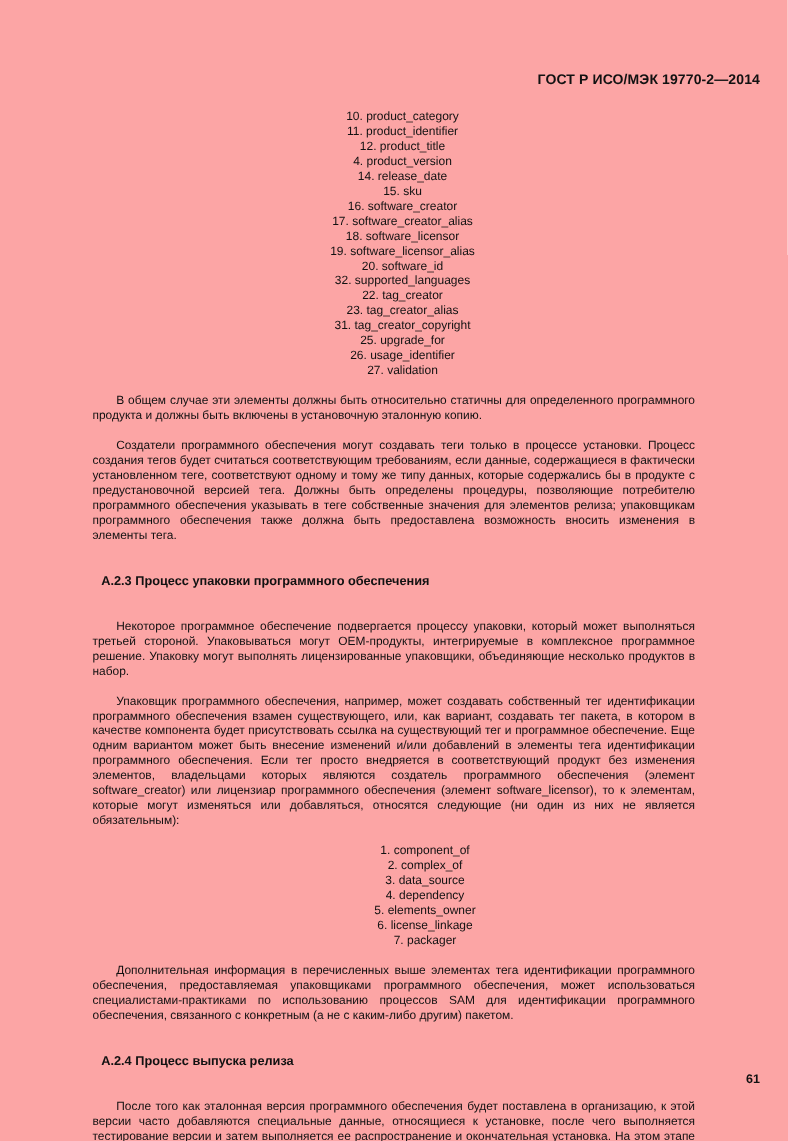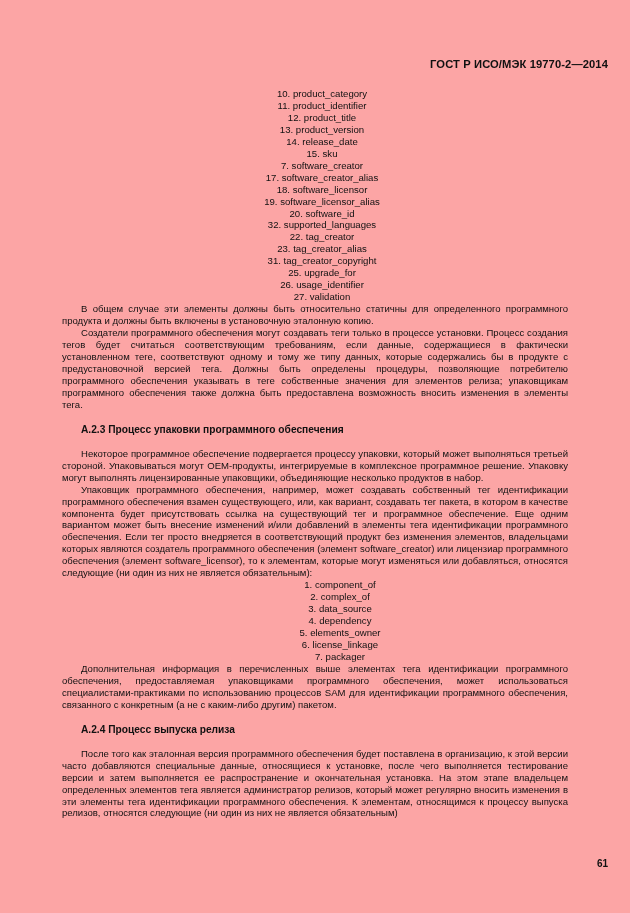--- a/index.html
+++ b/index.html
@@ -47,21 +47,21 @@
   .list li {
     font-size: 9.6px;
     line-height: 11.95px;
     padding-left: 14px;
     white-space: nowrap;
   }
   .list.sub li {
     padding-left: 50px;
   }
   p.para {
-    margin: 0;
+    margin: 12px;
     font-size: 9.55px;
     line-height: 11.95px;
     text-align: justify;
     text-indent: 19px;
     hyphens: manual;
   }
   h3.heading {
     margin: 0;
     font-size: 10.2px;
     font-weight: bold;
@@ -85,24 +85,24 @@
 <div class="page">
 
   <div class="header">ГОСТ Р ИСО/МЭК 19770-2—2014</div>
 
   <div class="content">
 
     <ul class="list">
       <li>10. product_category</li>
       <li>11. product_identifier</li>
       <li>12. product_title</li>
-      <li>13. product_version</li>
+      <li>4. product_version</li>
       <li>14. release_date</li>
       <li>15. sku</li>
-      <li>7. software_creator</li>
+      <li>16. software_creator</li>
       <li>17. software_creator_alias</li>
       <li>18. software_licensor</li>
       <li>19. software_licensor_alias</li>
       <li>20. software_id</li>
       <li>32. supported_languages</li>
       <li>22. tag_creator</li>
       <li>23. tag_creator_alias</li>
       <li>31. tag_creator_copyright</li>
       <li>25. upgrade_for</li>
       <li>26. usage_identifier</li>

